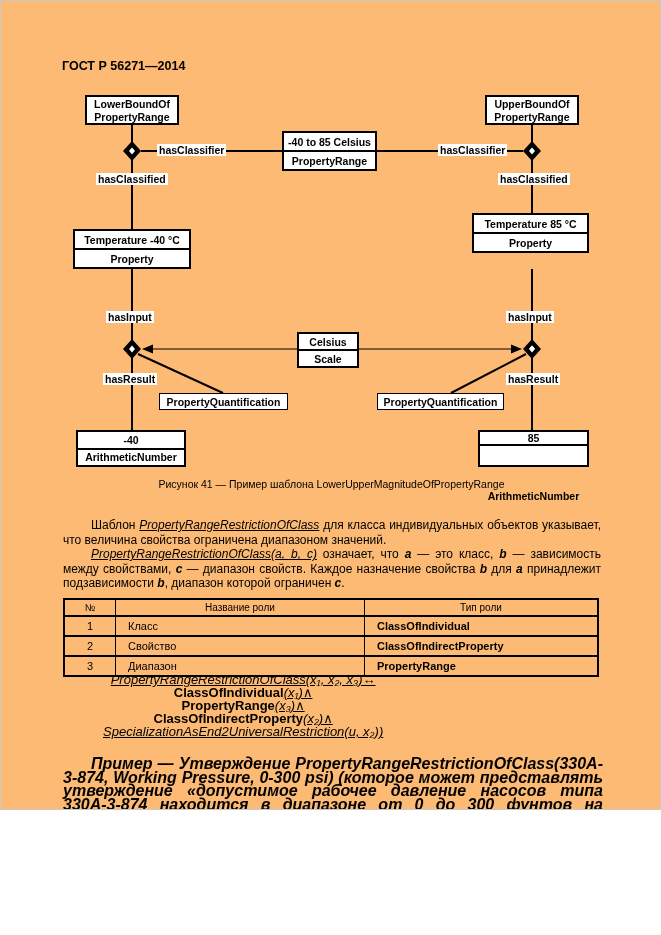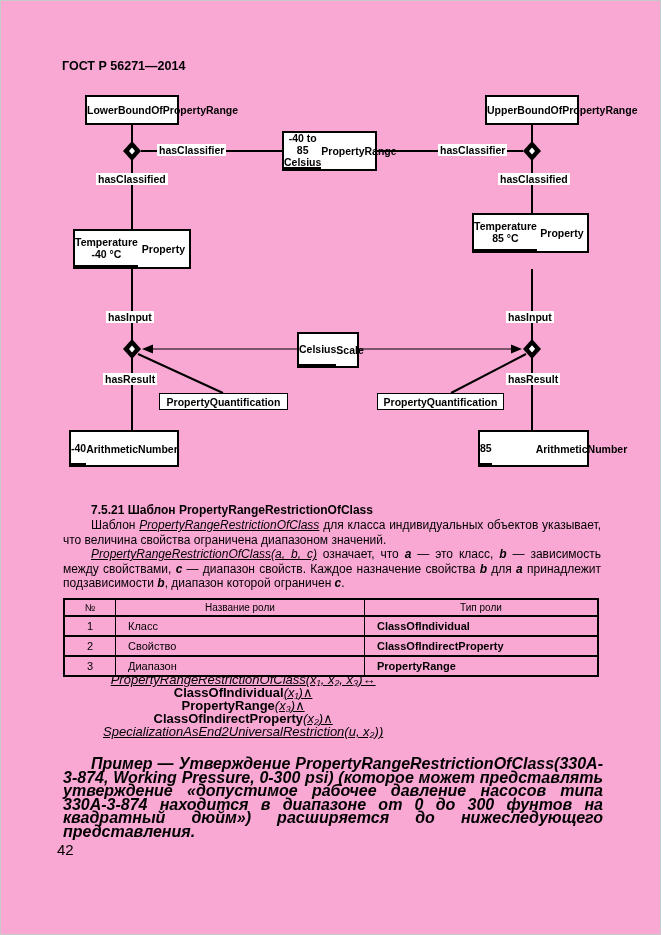--- a/index.html
+++ b/index.html
@@ -1,27 +1,27 @@
 <!DOCTYPE html>
 <html><head>
 <meta charset="utf-8">
 <style>
   html,body{margin:0;padding:0;background:#fff;}
   .page{
-    position:relative;width:661px;height:935px;background:#f9a8d4;
+    position:relative;width:661px;height:810px;background:#fdba74;
     font-family:"Liberation Sans","DejaVu Sans",sans-serif;color:#000;
     box-sizing:border-box;border:1px solid #c9c9c9;overflow:hidden;
   }
   .abs{position:absolute;}
   .doc-header{left:61px;top:58px;font-size:12.5px;font-weight:bold;}
   
   .dg-svg{left:0;top:0;width:661px;height:500px;}
   .box{
     position:absolute;background:#fff;border:2px solid #000;box-sizing:border-box;
-    font-weight:bold;font-size:10.5px;text-align:center;display:flex;flex-direction:row;
+    font-weight:bold;font-size:10.5px;text-align:right;display:flex;flex-direction:column;
   }
   .box .bline{flex:1;display:flex;align-items:center;justify-content:center;line-height:12px;}
   .box .divided{border-bottom:2px solid #000;}
   .box-thin{border-width:1px;}
   .dlabel{
     position:absolute;font-weight:bold;font-size:10.5px;line-height:12px;
     background:#fff;padding:0 2px;white-space:nowrap;
   }
   .caption{left:0;top:477px;width:661px;text-align:center;font-size:10.5px;}
   
@@ -120,40 +120,40 @@
   <div class="box" style="left:296px;top:331px;width:62px;height:36px;">
     <span class="bline divided">Celsius</span>
     <span class="bline">Scale</span>
   </div>
   <div class="box box-thin" style="left:158px;top:392px;width:129px;height:17px;">
     <span class="bline">PropertyQuantification</span>
   </div>
   <div class="box box-thin" style="left:376px;top:392px;width:127px;height:17px;">
     <span class="bline">PropertyQuantification</span>
   </div>
-  <div class="box" style="left:68px;top:429px;width:110px;height:37px;">
+  <div class="box" style="left:75px;top:429px;width:110px;height:37px;">
     <span class="bline divided">-40</span>
     <span class="bline">ArithmeticNumber</span>
   </div>
   <div class="box" style="left:477px;top:429px;width:111px;height:37px;gap:44px;">
     <span class="bline divided">85</span>
     <span class="bline">ArithmeticNumber</span>
   </div>
 
   <div class="dlabel" style="left:156px;top:143px;">hasClassifier</div>
   <div class="dlabel" style="left:437px;top:143px;">hasClassifier</div>
   <div class="dlabel" style="left:95px;top:172px;">hasClassified</div>
   <div class="dlabel" style="left:497px;top:172px;">hasClassified</div>
   <div class="dlabel" style="left:105px;top:310px;">hasInput</div>
   <div class="dlabel" style="left:505px;top:310px;">hasInput</div>
   <div class="dlabel" style="left:102px;top:372px;">hasResult</div>
   <div class="dlabel" style="left:505px;top:372px;">hasResult</div>
 
-
-  <div class="abs sec-heading">7.5.21 Шаблон PropertyRangeRestrictionOfClass</div>
+  <div class="abs caption">Рисунок 41 — Пример шаблона LowerUpperMagnitudeOfPropertyRange</div>
+
   <div class="abs bodytext">
     <p><span class="seg-n">Шаблон </span><span class="seg-i">PropertyRangeRestrictionOfClass</span><span class="seg-n"> для класса индивидуальных объектов указывает, что величина свойства ограничена диапазоном значений.</span></p>
     <p><span class="seg-i">PropertyRangeRestrictionOfClass(a, b, c)</span><span class="seg-n"> означает, что </span><span class="seg-bi">a</span><span class="seg-n"> — это класс, </span><span class="seg-bi">b</span><span class="seg-n"> — зависимость между свойствами, </span><span class="seg-bi">c</span><span class="seg-n"> — диапазон свойств. Каждое назначение свойства </span><span class="seg-bi">b</span><span class="seg-n"> для </span><span class="seg-bi">a</span><span class="seg-n"> принадлежит подзависимости </span><span class="seg-bi">b</span><span class="seg-n">, диапазон которой ограничен </span><span class="seg-bi">c</span><span class="seg-n">.</span></p>
   </div>
 
   <div class="abs role-table">
     <table>
       <thead>
         <tr>
           <th>№</th>

